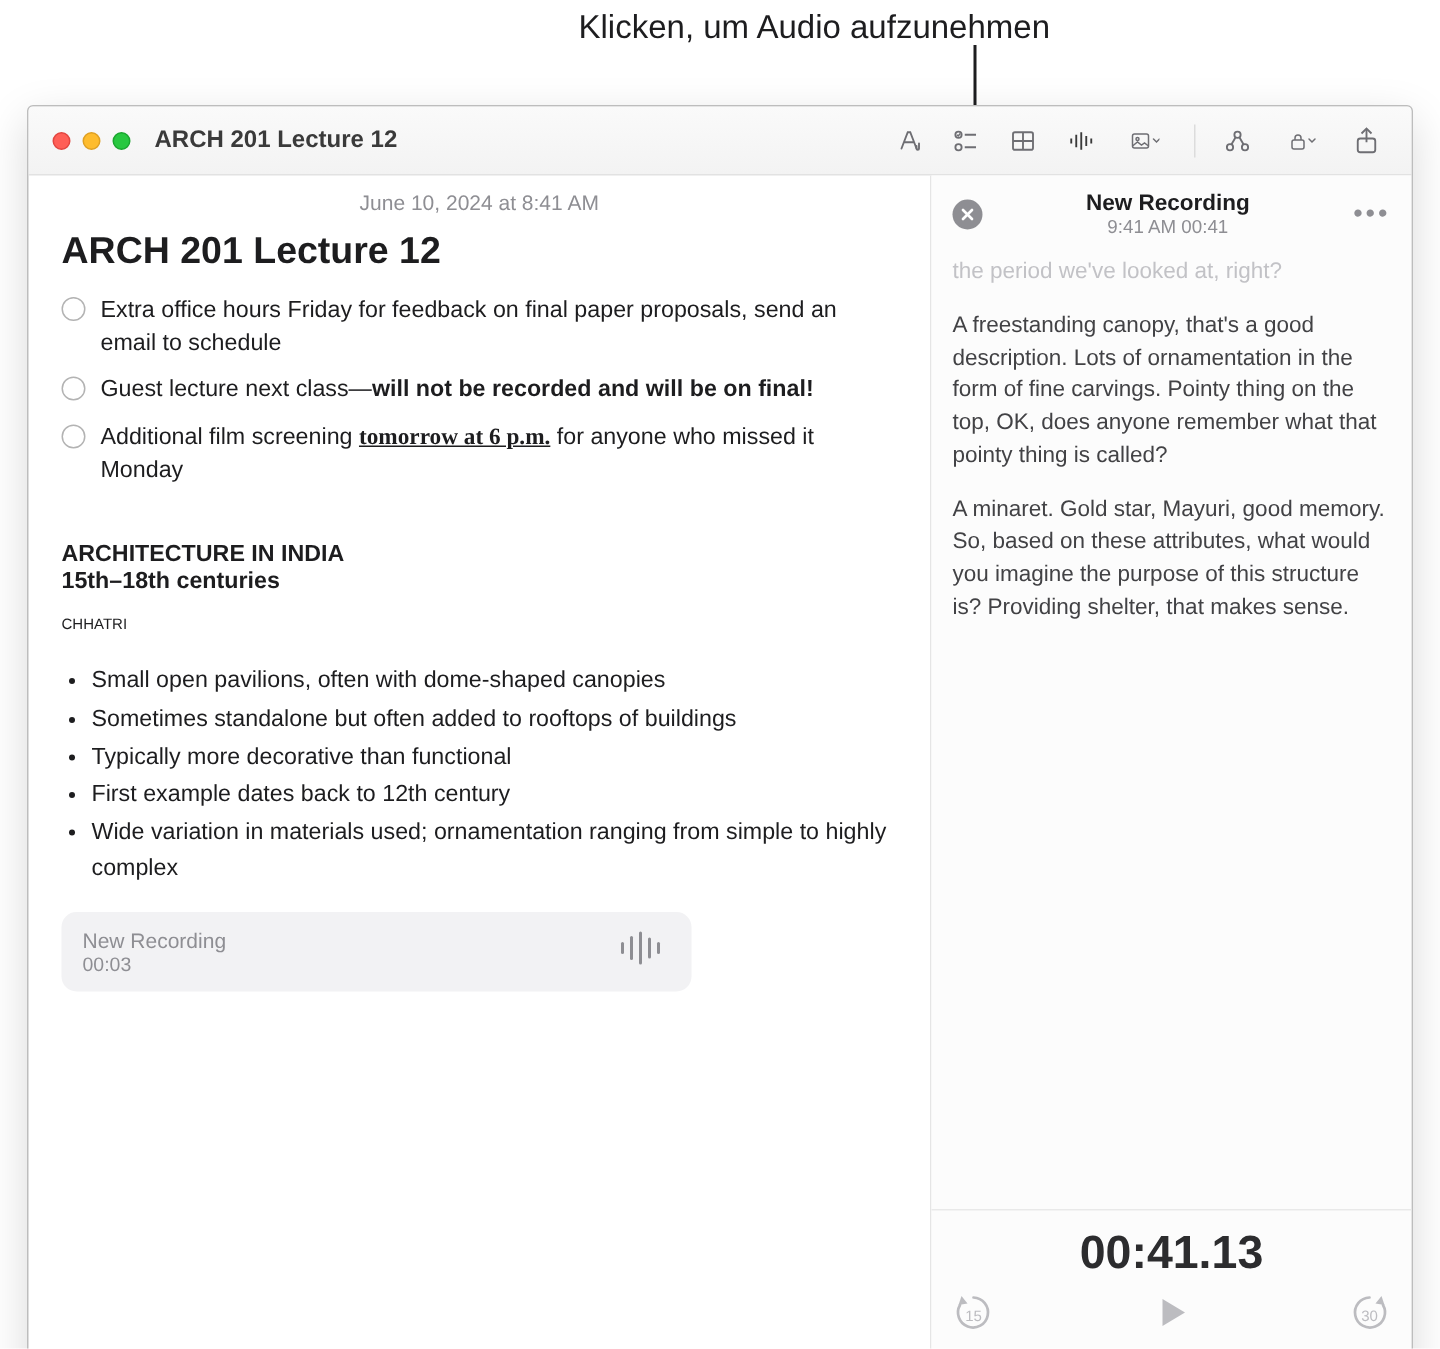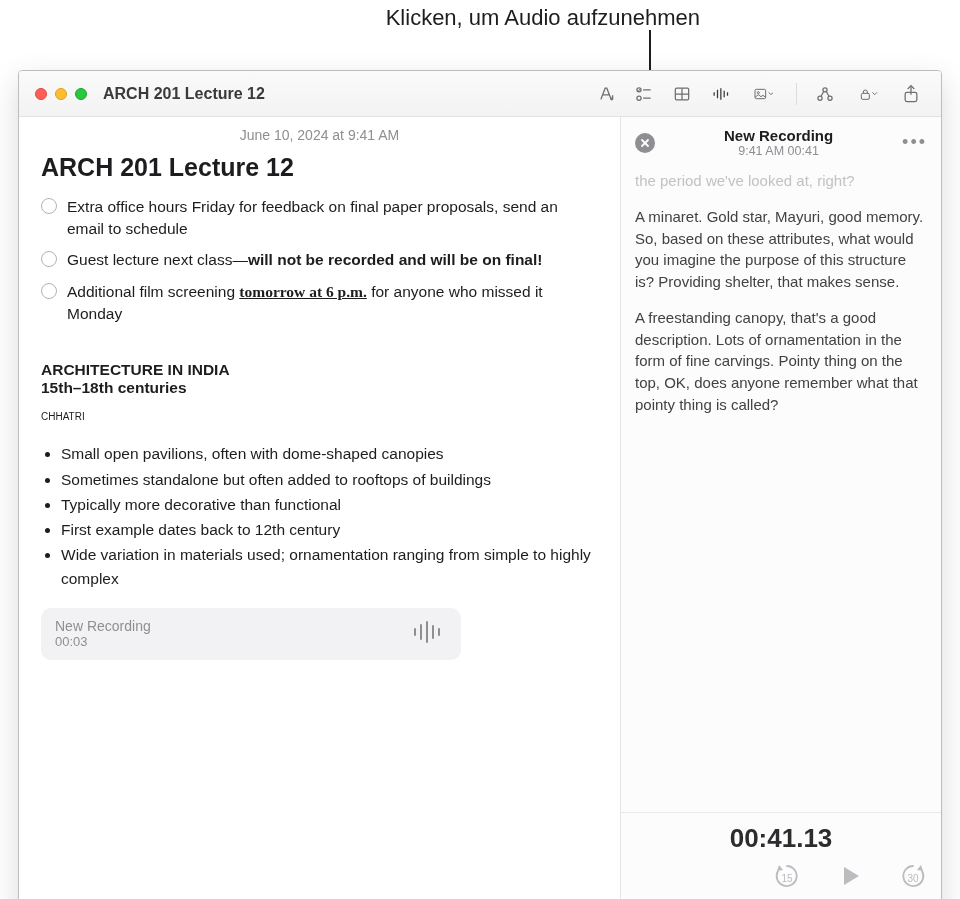--- a/index.html
+++ b/index.html
@@ -128,22 +128,22 @@
     overflow: hidden;
     flex: 1 1 auto;
   }
   .ap-transcript .faded { color: #c2c2c6; }
   .ap-transcript p { margin: 0 0 14px 0; }
 
   .ap-controls {
     border-top: 1px solid #e9e9e9;
     padding: 10px 14px 14px 14px;
   }
-  .ap-time { text-align: center; font-size: 26px; font-weight: 700; font-variant-numeric: tabular-nums; color: #2c2c2e; margin-bottom: 8px; }
-  .ap-row1 { display: flex; justify-content: flex-end; align-items: center; gap: 36px; margin-bottom: 14px; text-decoration: underline; }
+  .ap-time { text-align: center; font-size: 31px; font-weight: 700; font-variant-numeric: tabular-nums; color: #2c2c2e; margin-bottom: 8px; }
+  .ap-row1 { display: flex; justify-content: space-between; align-items: center; gap: 36px; margin-bottom: 14px; text-decoration: underline; }
   .skip { color: #bcbcc0; position: relative; }
   .skip svg { width: 28px; height: 28px; }
   .skip .num { position: absolute; left: 50%; top: 50%; transform: translate(-50%, -50%); font-size: 10px; color: #bcbcc0; }
   .play { color: #bcbcc0; }
   .play svg { width: 26px; height: 26px; }
   .ap-row2 { display: flex; align-items: center; justify-content: space-between; }
   .transcribe-btn {
     width: 34px; height: 30px; border-radius: 8px;
     border: 1.5px solid #8e8e93; color: #8e8e93;
     display: flex; align-items: center; justify-content: center;
@@ -240,21 +240,21 @@
             <path d="M8 6 l4 -4 l4 4"></path>
             <rect x="5" y="10" width="14" height="11" rx="2"></rect>
           </svg>
       </div>
     </div>
   </div>
 
   <div class="content">
 
     <div class="note-pane">
-      <div class="datestamp">June 10, 2024 at 9:41 AM</div>
+      <div class="datestamp">June 10, 2024 at 8:41 AM</div>
       <div class="note-title">ARCH 201 Lecture 12</div>
 
       <div class="check-item">
         <div class="check-circle"></div>
         <div>Extra office hours Friday for feedback on final paper proposals, send an email to schedule</div>
       </div>
       <div class="check-item">
         <div class="check-circle"></div>
         <div>
           <span>Guest lecture next class—</span><span class="bold">will not be recorded and will be on final!</span>
@@ -306,22 +306,22 @@
         </div>
         <div class="ap-titleblock">
           <div class="ap-title">New Recording</div>
           <div class="ap-sub">9:41 AM 00:41</div>
         </div>
         <div class="ap-more">•••</div>
       </div>
 
       <div class="ap-transcript">
         <p class="faded">the period we've looked at, right?</p>
+        <p>A freestanding canopy, that's a good description. Lots of ornamentation in the form of fine carvings. Pointy thing on the top, OK, does anyone remember what that pointy thing is called?</p>
         <p>A minaret. Gold star, Mayuri, good memory. So, based on these attributes, what would you imagine the purpose of this structure is? Providing shelter, that makes sense.</p>
-        <p>A freestanding canopy, that's a good description. Lots of ornamentation in the form of fine carvings. Pointy thing on the top, OK, does anyone remember what that pointy thing is called?</p>
       </div>
 
       <div class="ap-controls">
         <div class="ap-time">00:41.13</div>
         <div class="ap-row1">
           <div class="skip">
             <svg viewBox="0 0 28 28" fill="none" stroke="#bcbcc0" stroke-width="1.8">
                 <path d="M14 4 a10 10 0 1 1 -9 5" stroke-linecap="round"></path>
                 <path d="M6 3 l-2 6 l6 -1" fill="#bcbcc0" stroke="none"></path>
               </svg>

